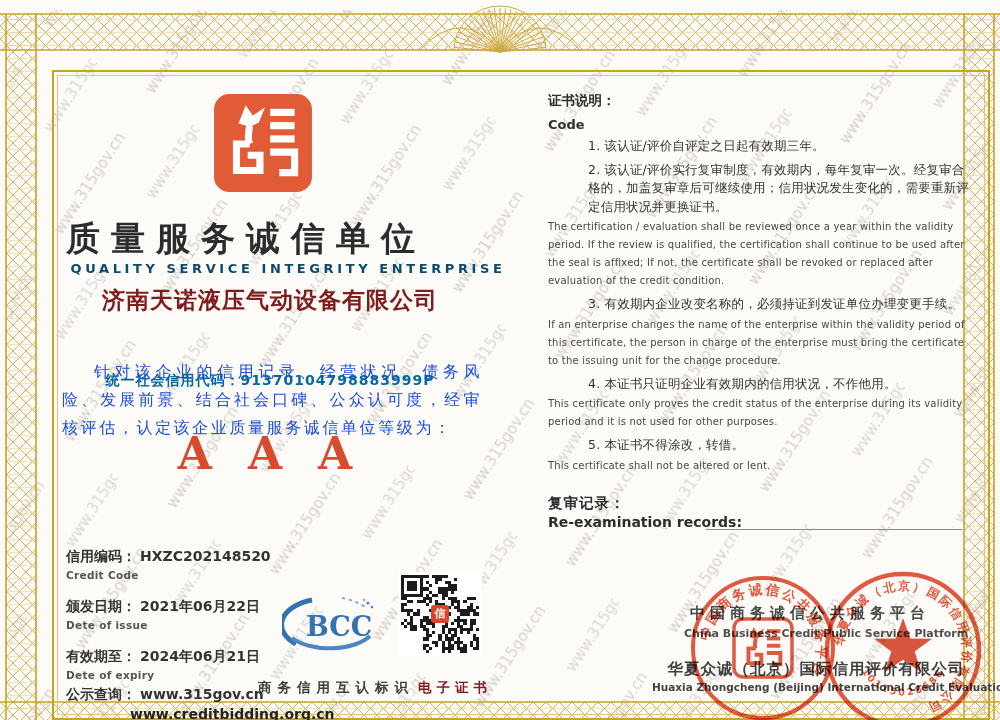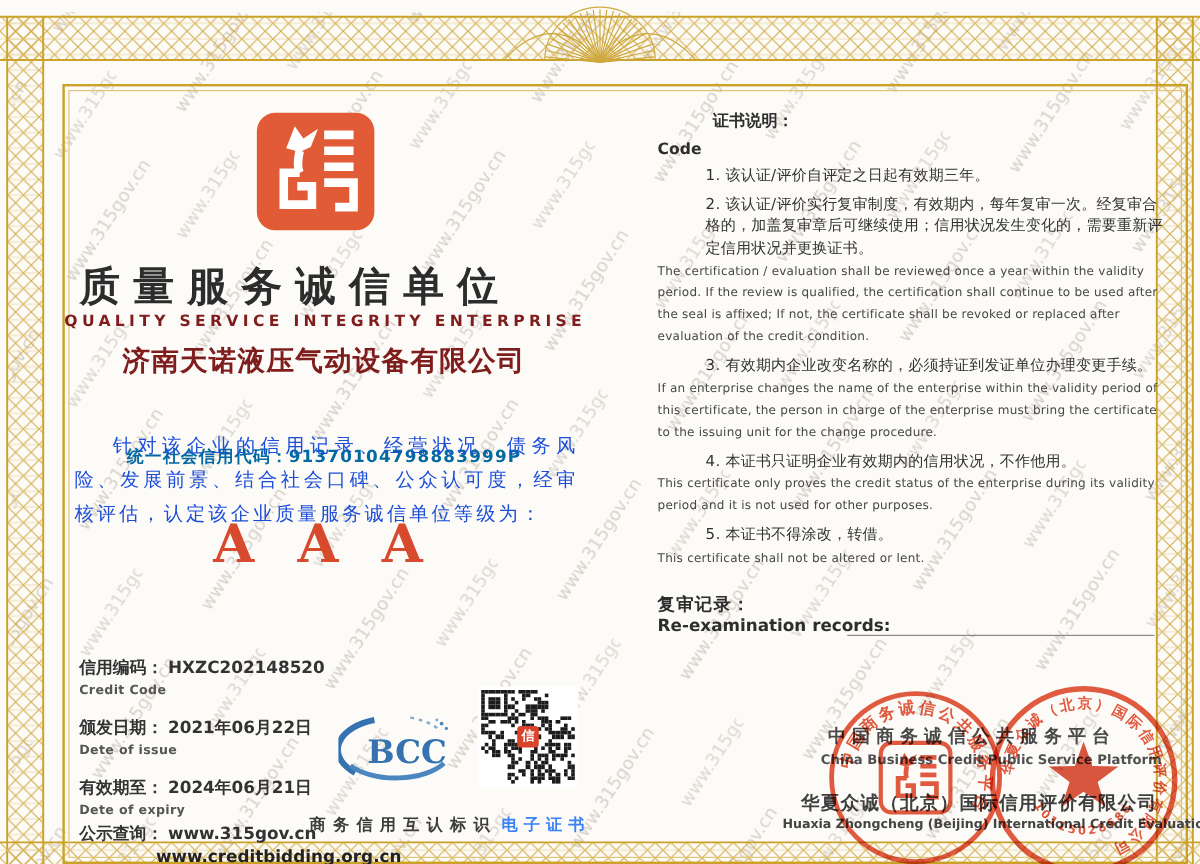--- a/index.html
+++ b/index.html
@@ -8,49 +8,49 @@
   .abs{position:absolute;}
   
   #deco{position:absolute;left:0;top:0;width:1000px;height:720px;pointer-events:none;}
   .frame-outer{position:absolute;left:52px;top:70px;width:934px;height:646px;
                border:2px solid #c9a227;}
   .frame-inner{position:absolute;left:3px;top:3px;right:3px;bottom:3px;border:1px solid #dfc57a;}
   
   .logo{left:212px;top:88px;width:102px;height:110px;}
   .title-cn{left:55px;top:216px;width:430px;font-family:"DejaVu Serif","Liberation Serif",serif;
             font-size:34px;font-weight:bold;color:#2c2c2c;letter-spacing:11px;text-indent:11px;white-space:nowrap;}
-  .title-en{left:50px;top:261px;width:430px;font-size:13px;font-weight:bold;
-            color:#7f1d1d;letter-spacing:3.6px;text-indent:3.6px;white-space:nowrap;}
+  .title-en{left:67px;top:261px;width:430px;font-size:13px;font-weight:bold;
+            color:#0c4a6e;letter-spacing:3.6px;text-indent:3.6px;white-space:nowrap;}
   .company{left:55px;top:285px;width:430px;text-align:center;font-size:23px;font-weight:bold;
            color:#7f1d1d;letter-spacing:1px;white-space:nowrap;}
   .uscc{left:55px;top:328px;width:430px;text-align:center;font-size:14px;font-weight:bold;
         color:#0369a1;letter-spacing:1px;white-space:nowrap;margin-top:44px;}
   .statement{left:62px;top:358px;width:420px;font-family:"DejaVu Serif","Liberation Serif",serif;
              font-size:16px;line-height:28px;letter-spacing:2.6px;color:#1d4ed8;
              text-align:justify;text-indent:2em;}
   .grade{left:60px;top:428px;width:410px;text-align:center;font-family:"DejaVu Serif","Liberation Serif",serif;
          font-size:44px;font-weight:bold;color:#d84a2e;letter-spacing:36px;text-indent:36px;white-space:nowrap;}
   .field{left:66px;width:340px;font-size:14px;font-weight:bold;color:#333;white-space:nowrap;}
   .field .f-en{font-size:10.5px;color:#555;margin-top:3px;letter-spacing:.3px;}
   .f-val{margin-left:4px;}
   .url2{left:130px;top:706px;font-size:14px;font-weight:bold;color:#222;white-space:nowrap;}
   .mutual{left:258px;top:679px;font-size:13.5px;font-weight:bold;color:#3c3c3c;letter-spacing:6px;white-space:nowrap;}
-  .ecert{left:418px;top:679px;font-size:13.5px;font-weight:bold;color:#3b82f6;letter-spacing:5px;white-space:nowrap;}
+  .ecert{left:418px;top:679px;font-size:13.5px;font-weight:bold;color:#7f1d1d;letter-spacing:5px;white-space:nowrap;}
   .bcc{left:282px;top:594px;width:96px;height:64px;}
   
   .qr{left:398px;top:572px;width:84px;height:84px;background:#fff;padding:3px;box-sizing:border-box;}
   .qr-grid{display:grid;grid-template-columns:repeat(25,1fr);grid-template-rows:repeat(25,1fr);
            width:100%;height:100%;}
   .qr-grid i{display:block;}
   .qr-grid i.on{background:#1c1c1c;}
   .qr-seal{position:absolute;left:33px;top:33px;width:18px;height:18px;background:#d9442b;border-radius:3px;
            color:#fff;font-size:11px;line-height:18px;text-align:center;font-weight:bold;}
   
   .notes{left:548px;top:92px;width:422px;}
-  .n-head{font-size:13.5px;font-weight:bold;color:#2e2e2e;margin-left:46px;}
+  .n-head{font-size:13.5px;font-weight:bold;color:#2e2e2e;}
   .n-sub{font-size:13px;font-weight:bold;color:#2e2e2e;margin-top:7px;}
   .n-cn{font-size:12.5px;color:#333;line-height:18.5px;margin-top:5px;letter-spacing:.2px;margin-left:40px;}
   .n-en{font-size:10px;color:#474747;line-height:18px;margin-top:2px;letter-spacing:.2px;}
   .review-cn{left:548px;top:494px;font-size:14.5px;font-weight:bold;color:#2d2d2d;letter-spacing:1px;}
   .review-en{left:548px;top:514px;font-size:14px;font-weight:bold;color:#2d2d2d;}
   .review-line{left:706px;top:529px;width:256px;border-bottom:1.4px solid #8a8a8a;}
   
   .platform-cn{left:690px;top:604px;width:240px;text-align:center;font-size:15px;font-weight:bold;
                color:#4a4a4a;letter-spacing:5px;white-space:nowrap;}
   .platform-en{left:684px;top:627px;width:250px;text-align:center;font-size:11px;font-weight:bold;

